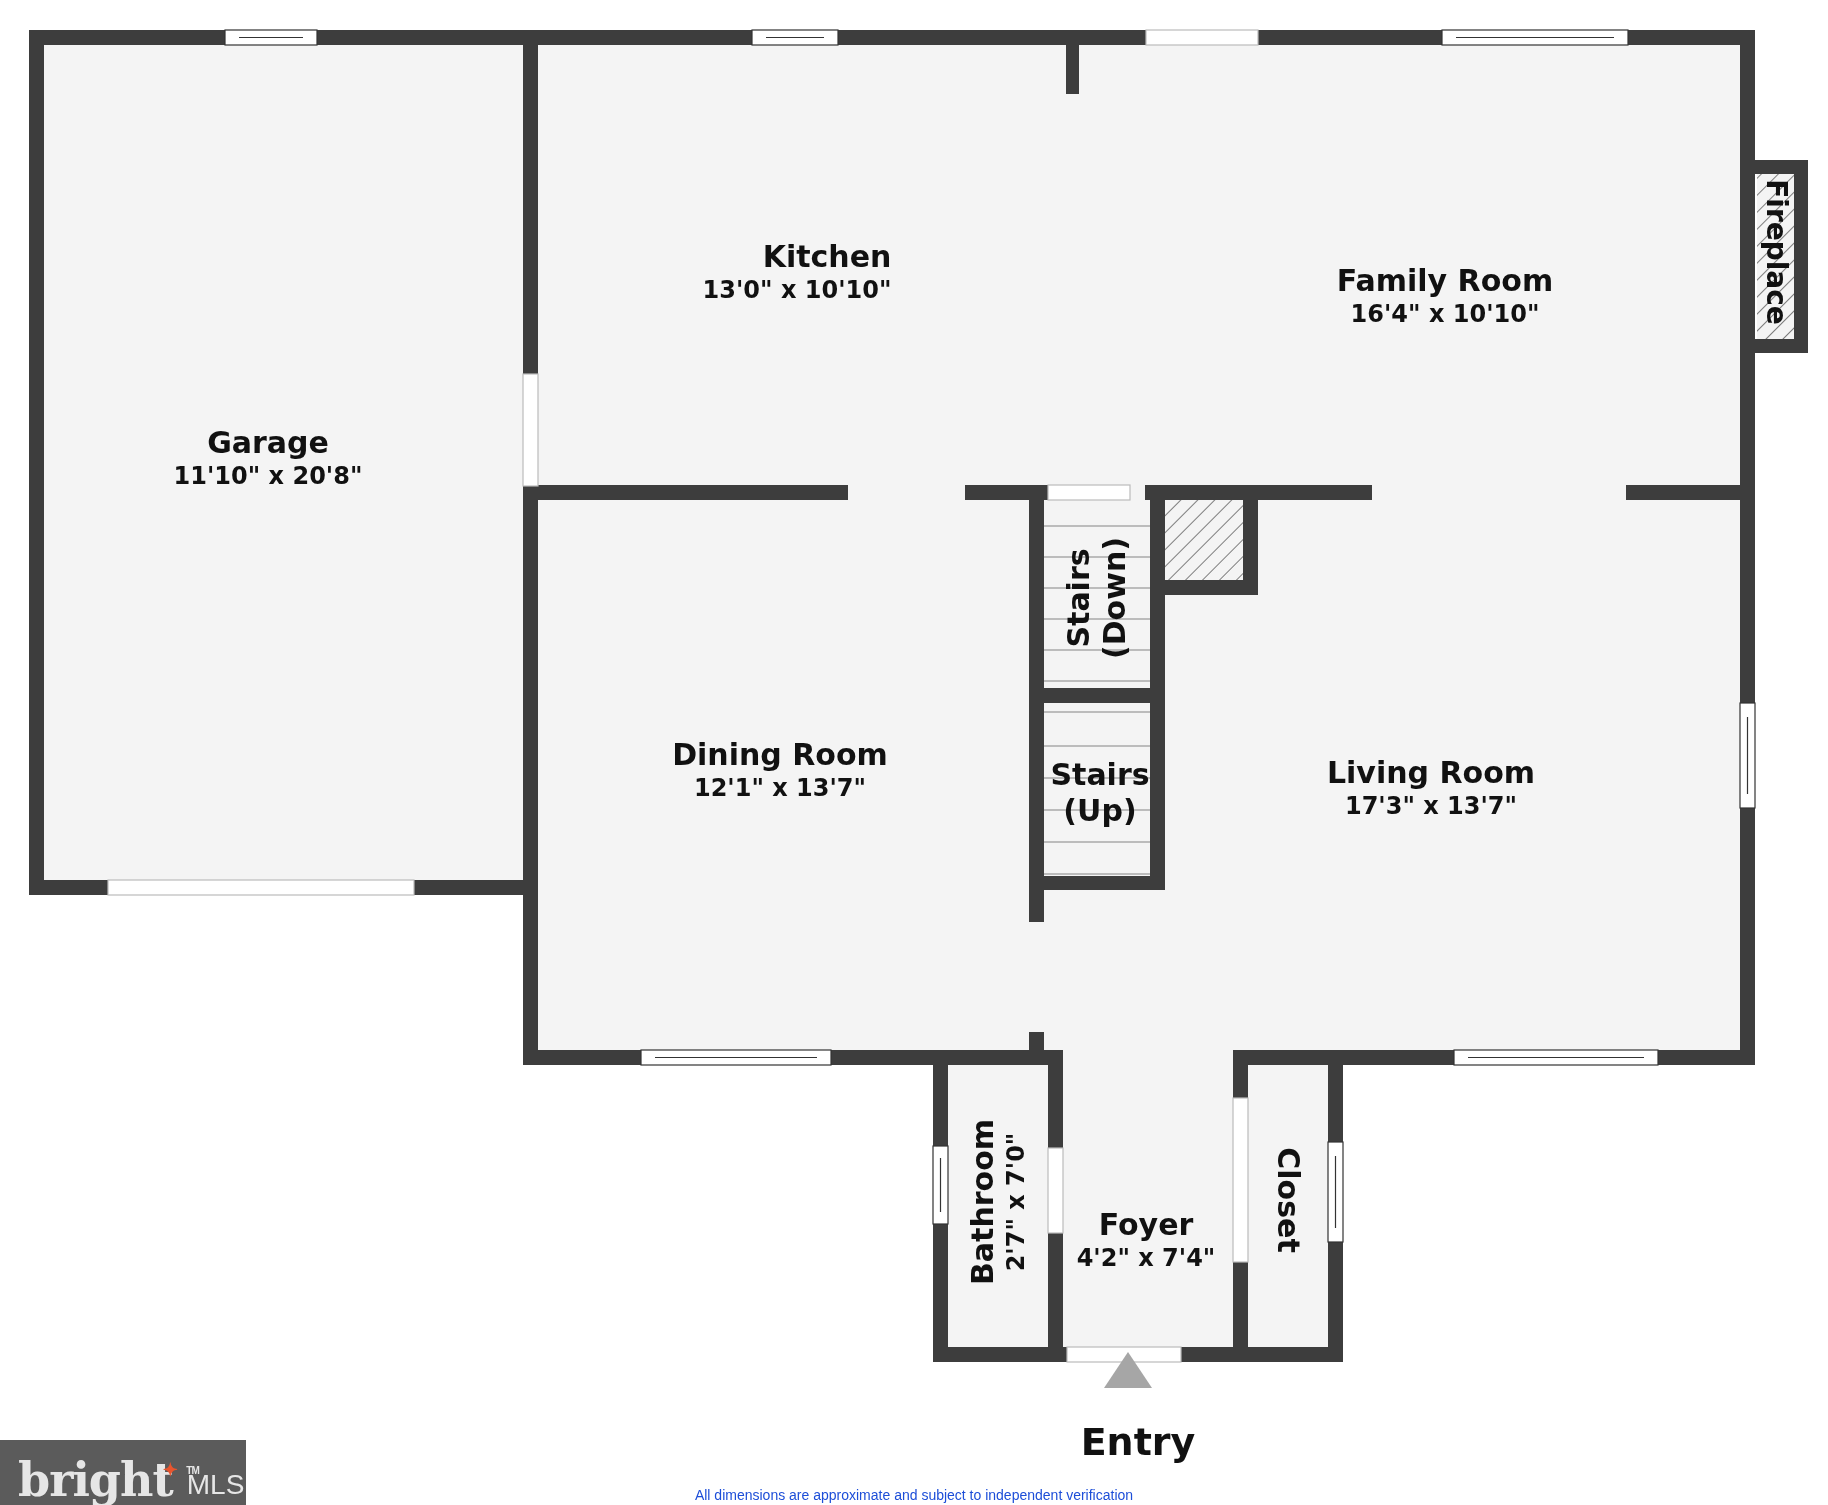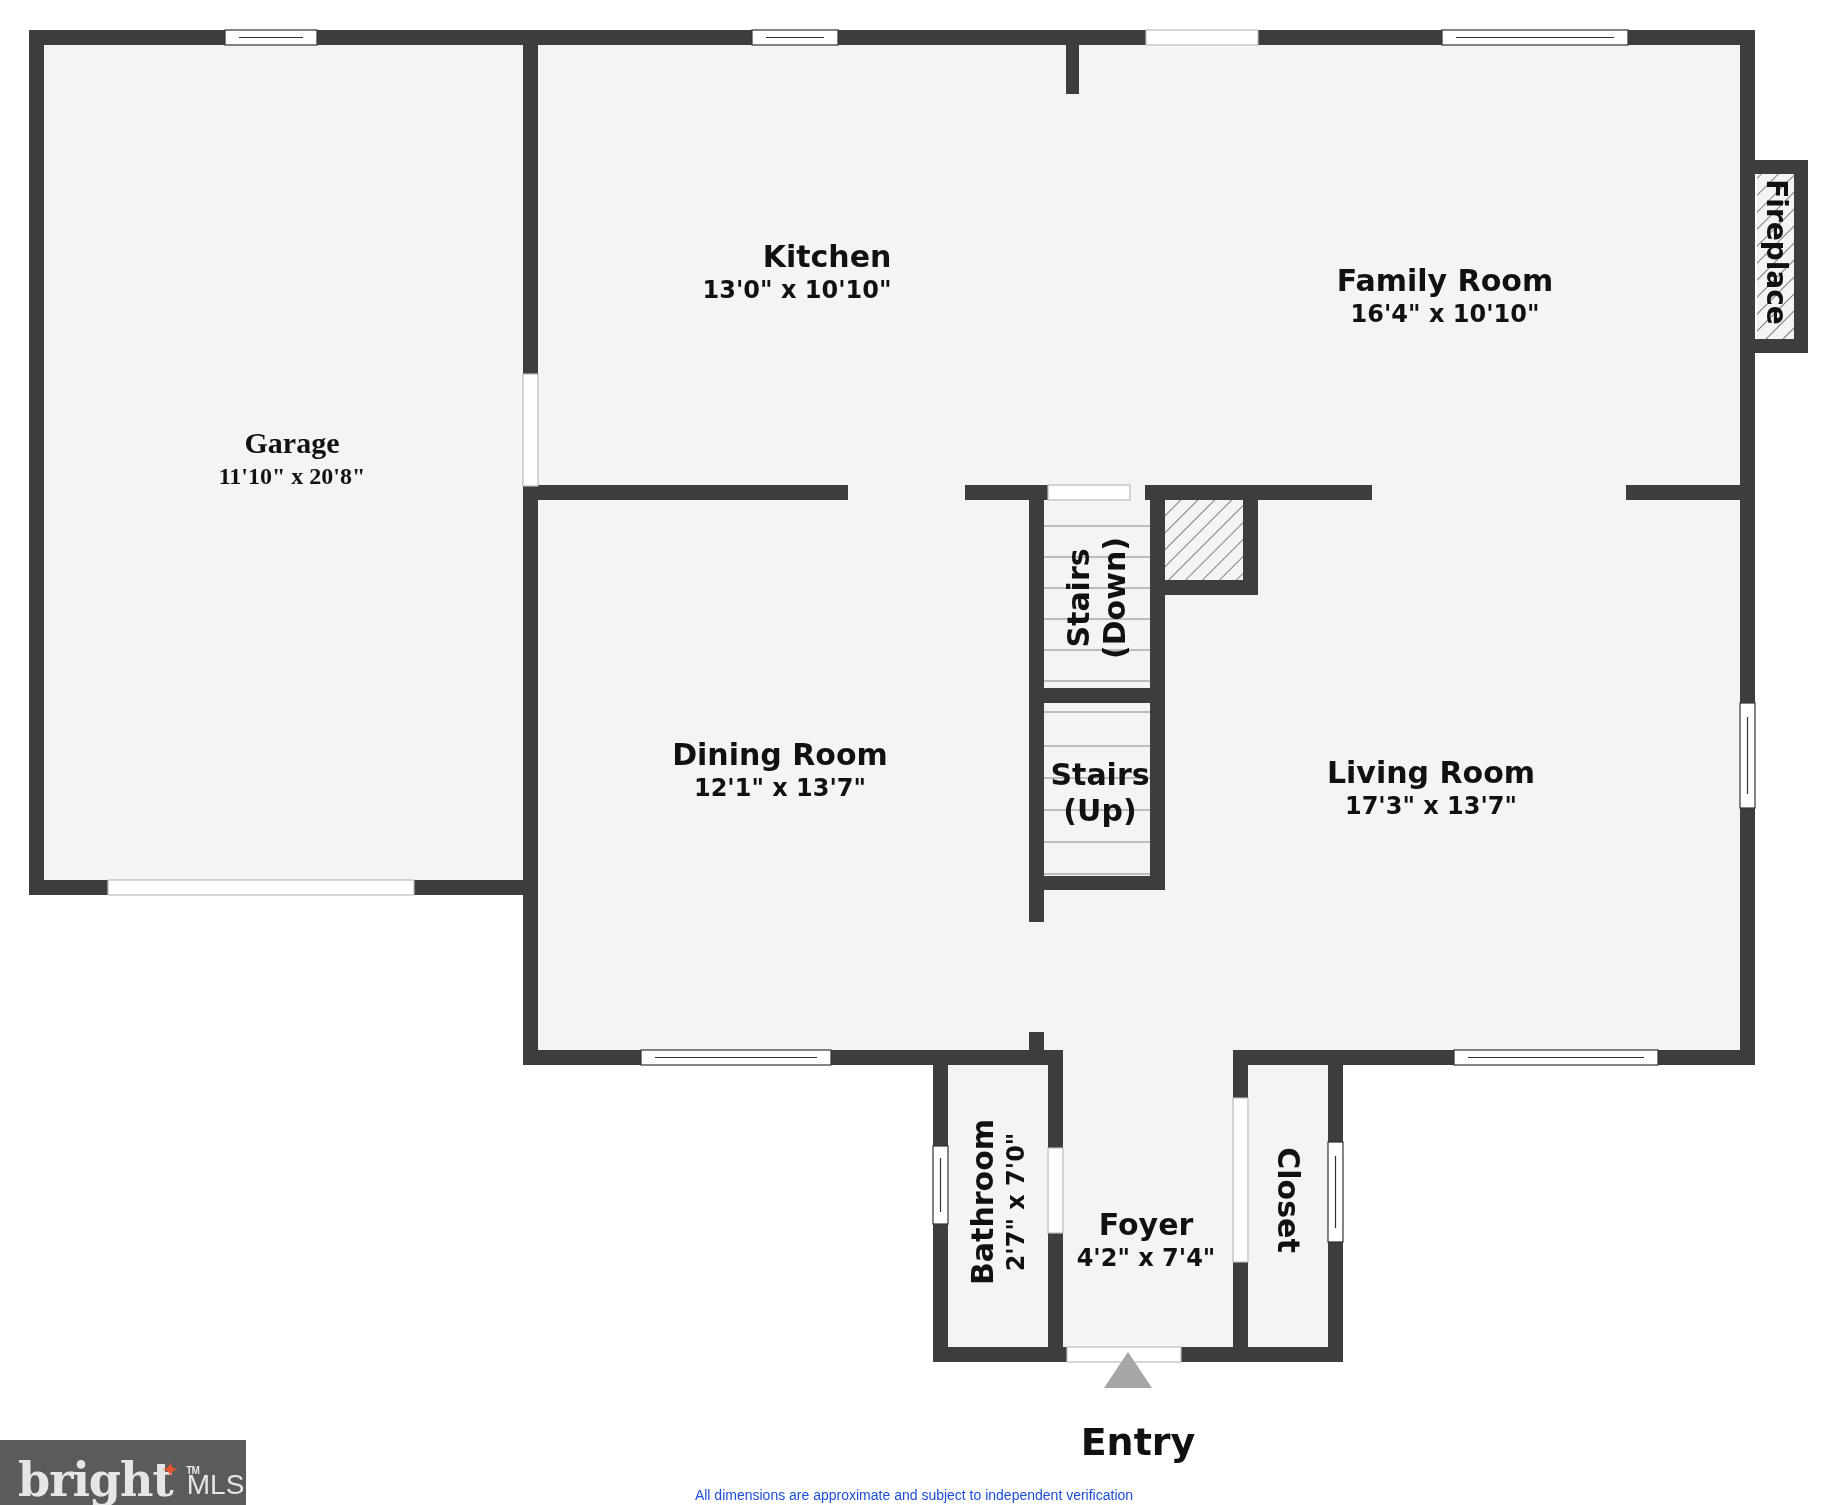--- a/index.html
+++ b/index.html
@@ -132,21 +132,21 @@
 
     <rect x="1328" y="1142" width="15" height="100"></rect>
     <line x1="1335.5" y1="1156" x2="1335.5" y2="1228"></line>
 
     <rect x="1067" y="1347" width="114" height="15" stroke="#bbb"></rect>
   </g>
 
   <polygon points="1128,1352 1104,1388 1152,1388" fill="#a6a6a6"></polygon>
 </svg>
 
-<div class="room-label" style="left:292px; top:458px;font-family:Liberation Serif, serif;">
+<div class="room-label" style="left:268px; top:458px;">
   <div class="room-name">Garage</div>
   <div class="room-dim">11'10" x 20'8"</div>
 </div>
 <div class="room-label" style="left:797px; top:272px;text-align:right;">
   <div class="room-name">Kitchen</div>
   <div class="room-dim">13'0" x 10'10"</div>
 </div>
 <div class="room-label" style="left:1445px; top:296px;">
   <div class="room-name">Family Room</div>
   <div class="room-dim">16'4" x 10'10"</div>

